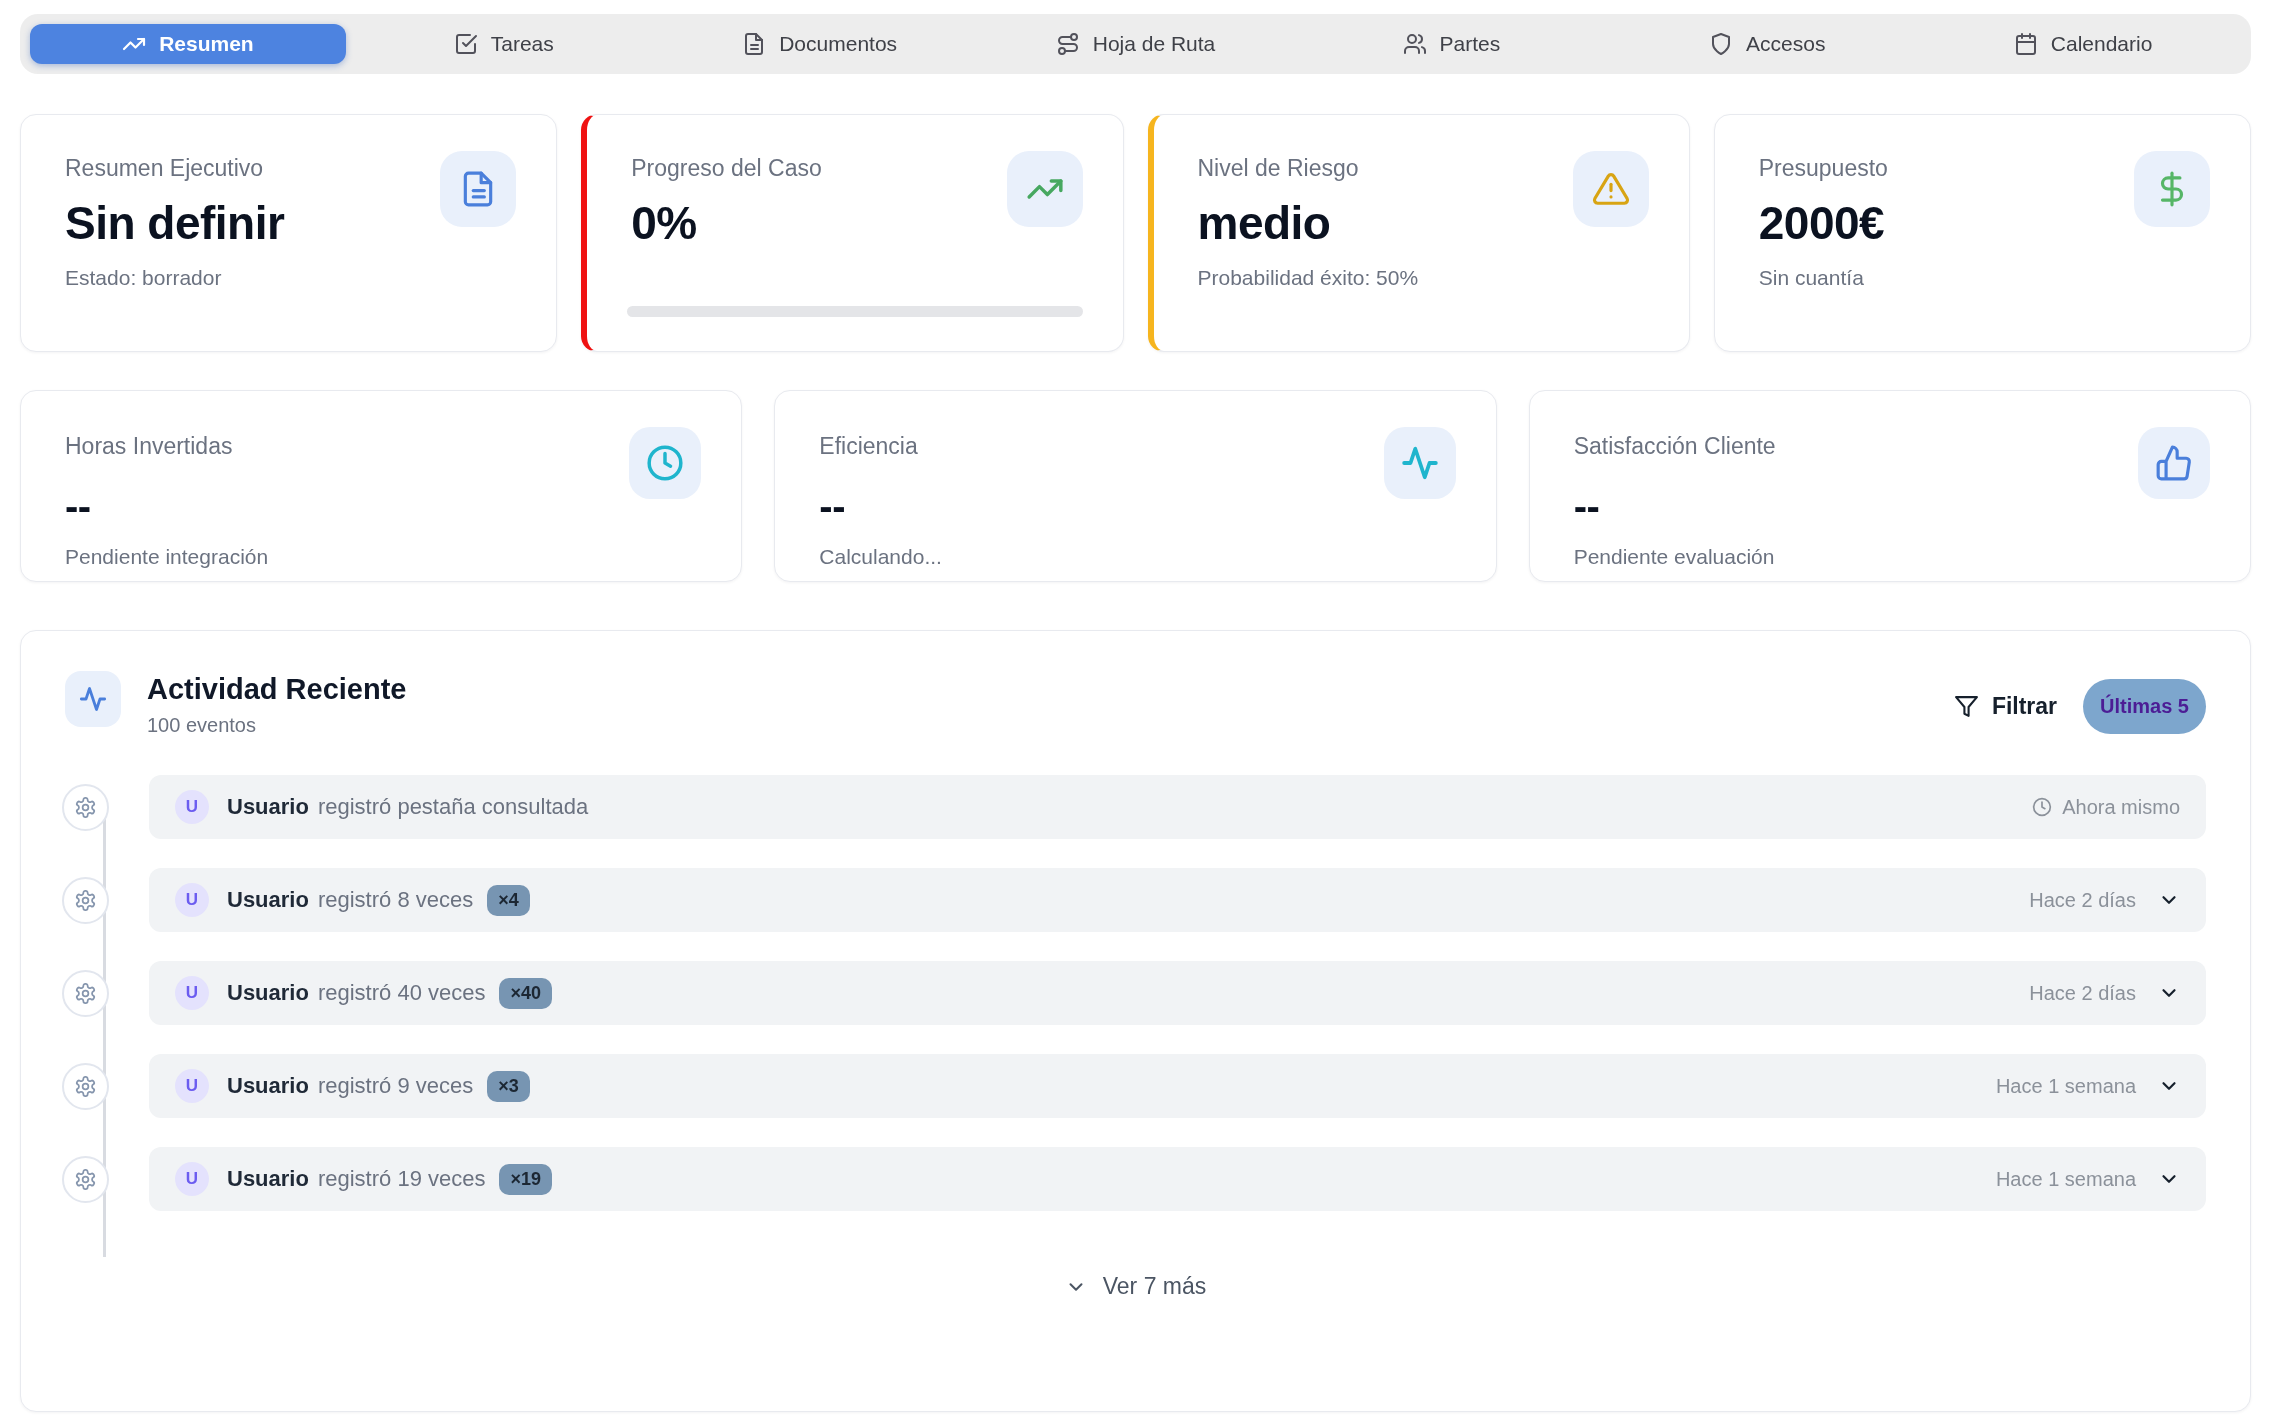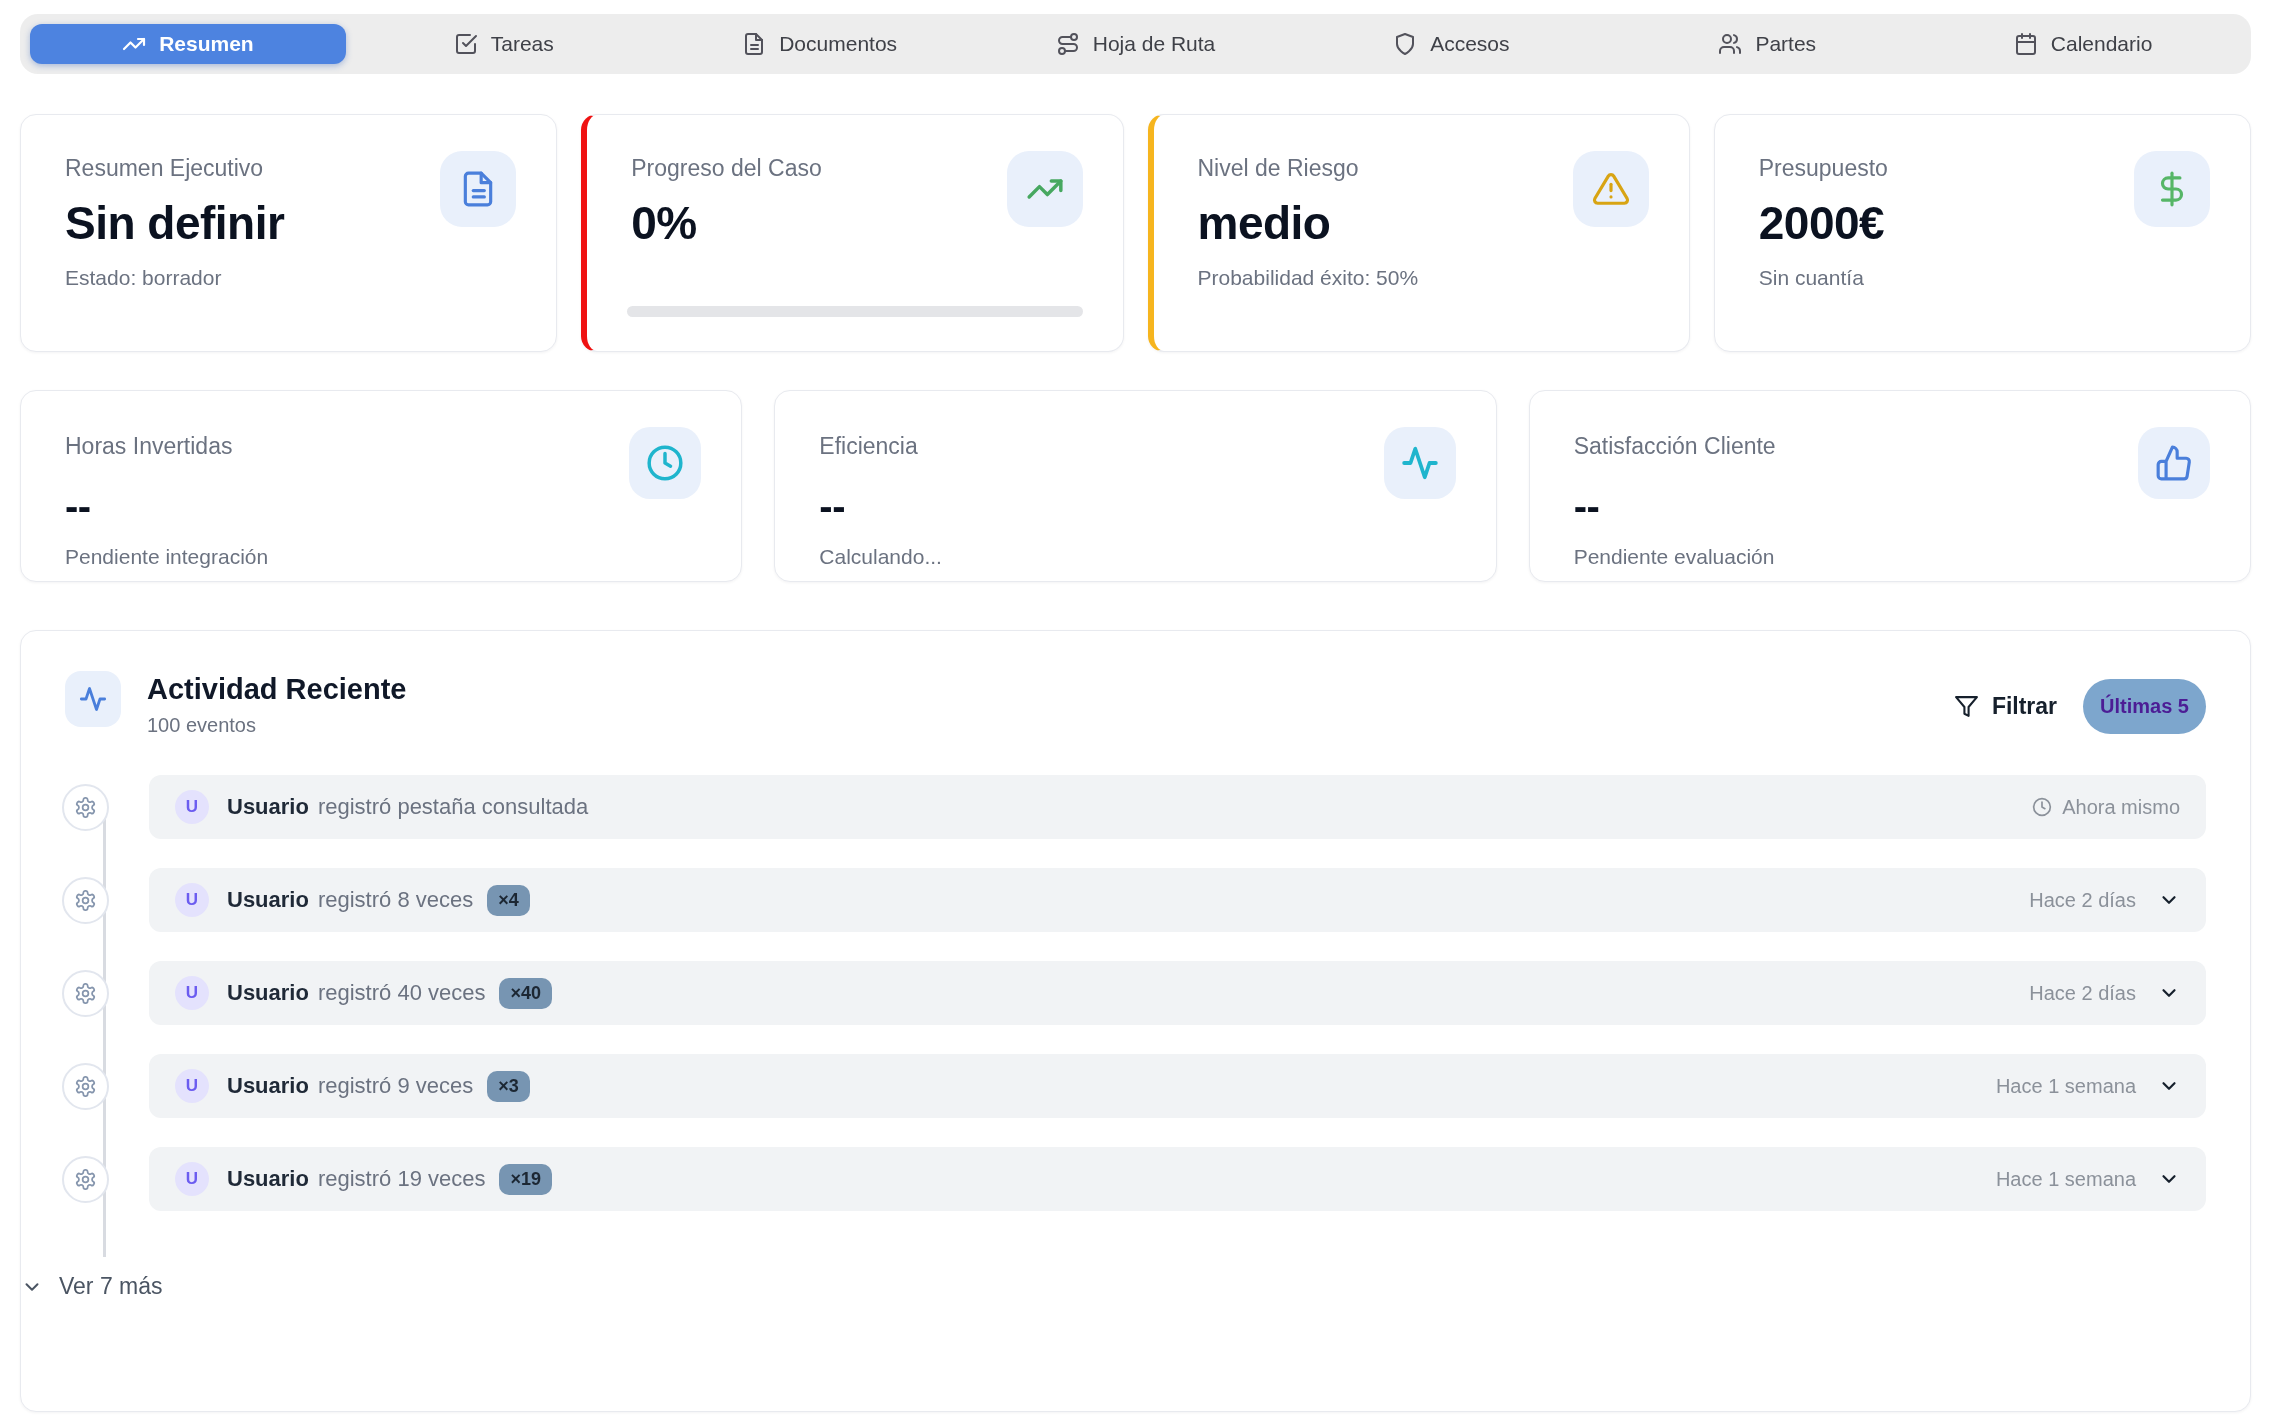--- a/index.html
+++ b/index.html
@@ -60,21 +60,21 @@
   .ev-actor { font-size:22px; font-weight:700; color:#1f2937; margin-right:9px; }
   .ev-action { font-size:22px; color:#6b7280; }
   .count-badge { background:#7795b2; color:#1c2733; font-size:18px; font-weight:700; border-radius:10px;
                  padding:5px 11px; margin-left:14px; }
   .ev-spacer { flex:1; }
   .ev-time { display:flex; align-items:center; gap:10px; font-size:20px; color:#8b919a; }
   .ev-time svg.clock { width:20px; height:20px; stroke:#8b919a; }
   .ev-chevron { margin-left:22px; display:flex; }
   .ev-chevron svg { width:22px; height:22px; stroke:#16202c; }
 
-  .more-row { display:flex; align-items:center; gap:16px; margin-top:62px;
+  .more-row { display:flex; align-items:center; justify-content:center; gap:16px; margin-top:62px;
               font-size:23px; color:#4b5563; cursor:pointer; }
   .more-row svg { width:22px; height:22px; stroke:#4b5563; }
 
   .icon-svg { display:flex; }
 </style>
 </head>
 <body>
 
 <nav class="nav">
   <div class="tab active">
@@ -112,35 +112,35 @@
           <circle cx="6" cy="19" r="3"></circle>
           <path d="M9 19h8.5a3.5 3.5 0 0 0 0-7h-11a3.5 3.5 0 0 1 0-7H15"></path>
           <circle cx="18" cy="5" r="3"></circle>
         </svg>
     </span>
     <span>Hoja de Ruta</span>
   </div>
   <div class="tab">
     <span class="icon-svg">
       <svg viewBox="0 0 24 24" fill="none" stroke-width="2" stroke-linecap="round" stroke-linejoin="round">
-          <path d="M12 22s8-4 8-10V5l-8-3-8 3v7c0 6 8 10 8 10z"></path>
-        </svg>
-    </span>
-    <span>Accesos</span>
-  </div>
-  <div class="tab">
-    <span class="icon-svg">
-      <svg viewBox="0 0 24 24" fill="none" stroke-width="2" stroke-linecap="round" stroke-linejoin="round">
           <path d="M16 21v-2a4 4 0 0 0-4-4H6a4 4 0 0 0-4 4v2"></path>
           <circle cx="9" cy="7" r="4"></circle>
           <path d="M22 21v-2a4 4 0 0 0-3-3.87"></path>
           <path d="M16 3.13a4 4 0 0 1 0 7.75"></path>
         </svg>
     </span>
     <span>Partes</span>
+  </div>
+  <div class="tab">
+    <span class="icon-svg">
+      <svg viewBox="0 0 24 24" fill="none" stroke-width="2" stroke-linecap="round" stroke-linejoin="round">
+          <path d="M12 22s8-4 8-10V5l-8-3-8 3v7c0 6 8 10 8 10z"></path>
+        </svg>
+    </span>
+    <span>Accesos</span>
   </div>
   <div class="tab">
     <span class="icon-svg">
       <svg viewBox="0 0 24 24" fill="none" stroke-width="2" stroke-linecap="round" stroke-linejoin="round">
           <rect x="3" y="4" width="18" height="18" rx="2"></rect>
           <line x1="16" y1="2" x2="16" y2="6"></line>
           <line x1="8" y1="2" x2="8" y2="6"></line>
           <line x1="3" y1="10" x2="21" y2="10"></line>
         </svg>
     </span>

